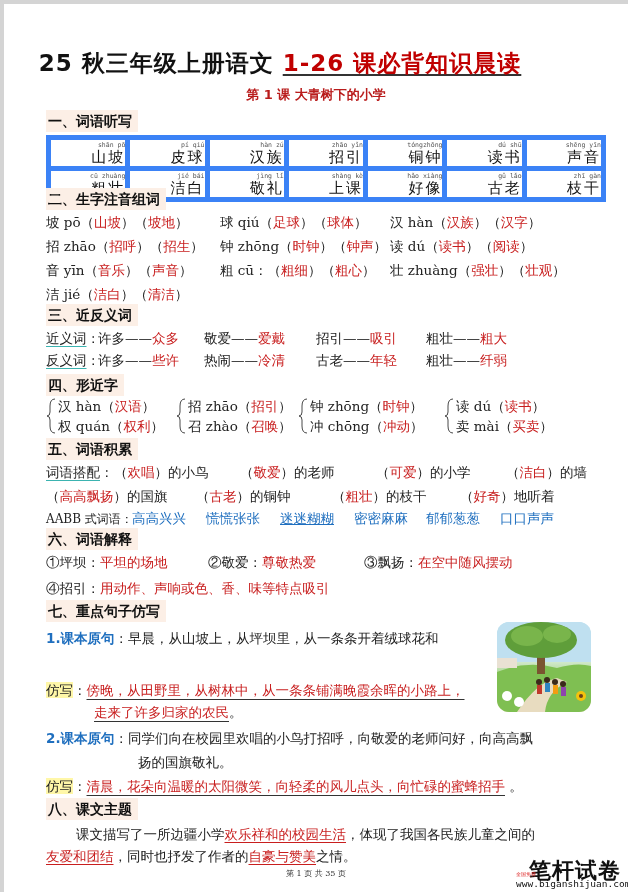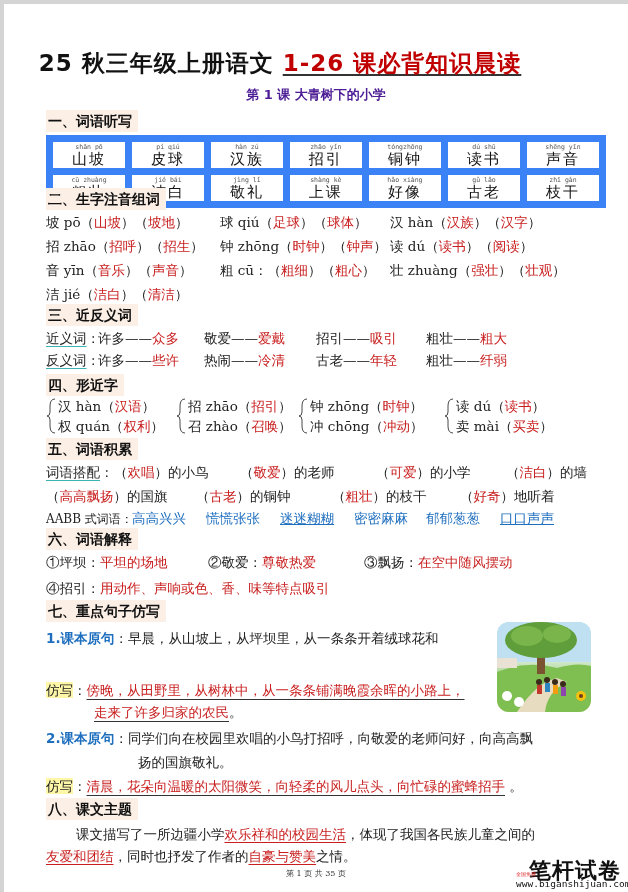--- a/index.html
+++ b/index.html
@@ -10,35 +10,35 @@
     background: #ffffff;
   }
   .title {
     position: absolute; left: 0; top: 44px; width: 552px; text-align: center;
     font-family: "DejaVu Sans", sans-serif; font-weight: bold; font-size: 23px; letter-spacing: 1px;
     color: #111;
   }
   .title .red { color: #c00000; text-decoration: underline; text-decoration-color: #333; text-decoration-thickness: 2px; text-underline-offset: 3px; }
   .subtitle {
     position: absolute; left: 0; top: 82px; width: 624px; text-align: center;
-    font-family: "DejaVu Sans", sans-serif; font-weight: bold; font-size: 13px; color: #4c1d95;
+    font-family: "DejaVu Sans", sans-serif; font-weight: bold; font-size: 13px; color: #b91c1c;
   }
   .sec {
     position: absolute; left: 42px; height: 22px; padding: 0 6px 0 2px;
     background: #fcefe6; font-family: "DejaVu Sans", sans-serif; font-weight: bold;
     font-size: 14px; line-height: 22px; color: #111;
   }
   .line { position: absolute; left: 42px; font-size: 13.5px; white-space: nowrap; line-height: 20px; }
   .red { color: #c81e1e; }
   .blue { color: #1f6fbf; }
   .grid {
     position: absolute; left: 42px; top: 131px; width: 560px; border-collapse: collapse;
   }
   .grid td {
-    border: 7px solid #3b82f6; width: 80px; height: 26px; text-align: center; vertical-align: top;
+    border: 5px solid #3b82f6; width: 80px; height: 26px; text-align: right; vertical-align: top;
     padding-top: 1px;
   }
   .py { display: block; font-family: "DejaVu Sans Mono", monospace; font-size: 6.5px; color: #555; line-height: 8px; }
   .hz { display: block; font-size: 15px; line-height: 17px; color: #111; letter-spacing: 2px; }
   .ul-teal { text-decoration: underline; text-decoration-color: #3bb3b0; text-underline-offset: 3px; }
   .brace-group { position: absolute; font-size: 13.5px; line-height: 20px; white-space: nowrap; }
   .brace { position: absolute; width: 10px; height: 36px; }
   .lbl-hl { background: #fff7a8; }
   .ul-red { text-decoration: underline; text-decoration-color: #333; text-underline-offset: 4px; }
   .ul-red2 { text-decoration: underline; text-decoration-color: #c81e1e; text-underline-offset: 3px; }
@@ -207,21 +207,21 @@
     <span style="position:absolute;left:286px;">（<span class="red">粗壮</span>）<span>的枝干</span></span>
     <span style="position:absolute;left:414px;">（<span class="red">好奇</span>）<span>地听着</span></span>
   </div>
   <div class="line" style="top:504px;">
     <span style="font-size:12px;">AABB 式词语：</span>
     <span style="position:absolute;left:86px;" class="blue">高高兴兴</span>
     <span style="position:absolute;left:160px;" class="blue">慌慌张张</span>
     <span style="position:absolute;left:234px;text-decoration:underline;" class="blue">迷迷糊糊</span>
     <span style="position:absolute;left:308px;" class="blue">密密麻麻</span>
     <span style="position:absolute;left:380px;" class="blue">郁郁葱葱</span>
-    <span style="position:absolute;left:454px;text-decoration:underline;" class="blue">口口声声</span>
+    <span style="position:absolute;left:454px;" class="blue">口口声声</span>
   </div>
 
   <div class="sec" style="top:524px;">六、词语解释</div>
   <div class="line" style="top:548px;">
     <span style="position:absolute;left:0;"><span>①坪坝：</span><span class="red">平坦的场地</span></span>
     <span style="position:absolute;left:162px;"><span>②敬爱：</span><span class="red">尊敬热爱</span></span>
     <span style="position:absolute;left:318px;"><span>③飘扬：</span><span class="red">在空中随风摆动</span></span>
   </div>
   <div class="line" style="top:574px;">
     <span>④招引：</span><span class="red">用动作、声响或色、香、味等特点吸引</span>

